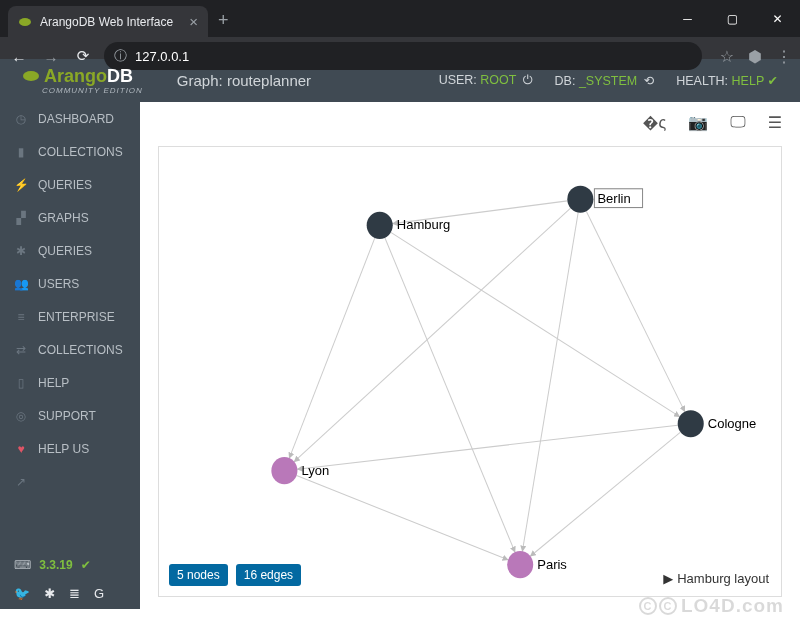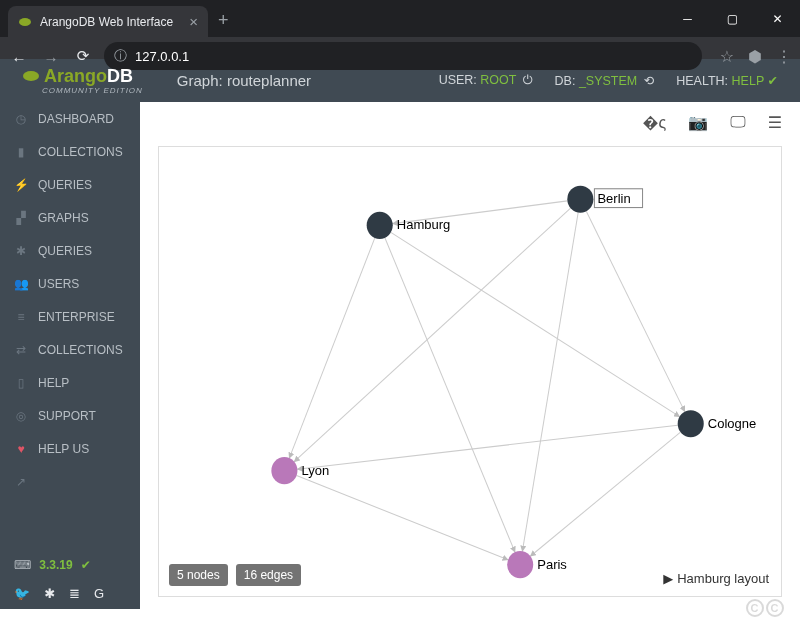--- a/index.html
+++ b/index.html
@@ -78,21 +78,21 @@
 .main { flex:1; background:#fff; display:flex; flex-direction:column; position:relative; }
 .toolbar { height:40px; display:flex; align-items:center; justify-content:flex-end; gap:22px; padding:0 18px; color:#555; font-size:16px; }
 .graph-area { flex:1; margin:4px 18px 12px 18px; border:1px solid #ddd; position:relative; background:#fff; }
 .graph-svg { position:absolute; inset:0; width:100%; height:100%; }
 .node circle { stroke:none; }
 .node.dark circle { fill:#2f3a44; }
 .node.purple circle { fill:#b978b9; }
 .node text { font-size:13px; fill:#000; }
 .node .sel-box { fill:none; stroke:#888; stroke-width:1; }
 .badge-bar { position:absolute; left:10px; bottom:10px; display:flex; gap:8px; }
-.badge { background:#737373; color:#fff; font-size:12px; padding:4px 8px; border-radius:3px; }
+.badge { background:#0369a1; color:#fff; font-size:12px; padding:4px 8px; border-radius:3px; }
 .resume { position:absolute; right:12px; bottom:10px; font-size:13px; color:#333; display:flex; align-items:center; gap:4px; }
 
 
 .watermark { position:absolute; right:16px; bottom:10px; color:rgba(0,0,0,0.15); font-size:19px; font-weight:700; letter-spacing:1px; display:flex; align-items:center; gap:4px; pointer-events:none;}
 .watermark .cc { display:flex; gap:2px; }
 .watermark .c { border:2px solid rgba(0,0,0,0.15); border-radius:50%; width:18px; height:18px; display:flex; align-items:center; justify-content:center; font-size:11px; font-weight:700; }
 </style>
 </head>
 <body>
 
@@ -286,13 +286,14 @@
       </div>
     </div>
   </div>
 </div>
 
 <div class="watermark">
   <span class="cc">
       <span class="c">C</span>
       <span class="c">C</span>
     </span>
+  <span>LO4D.com</span>
 </div>
 
 </body></html>

